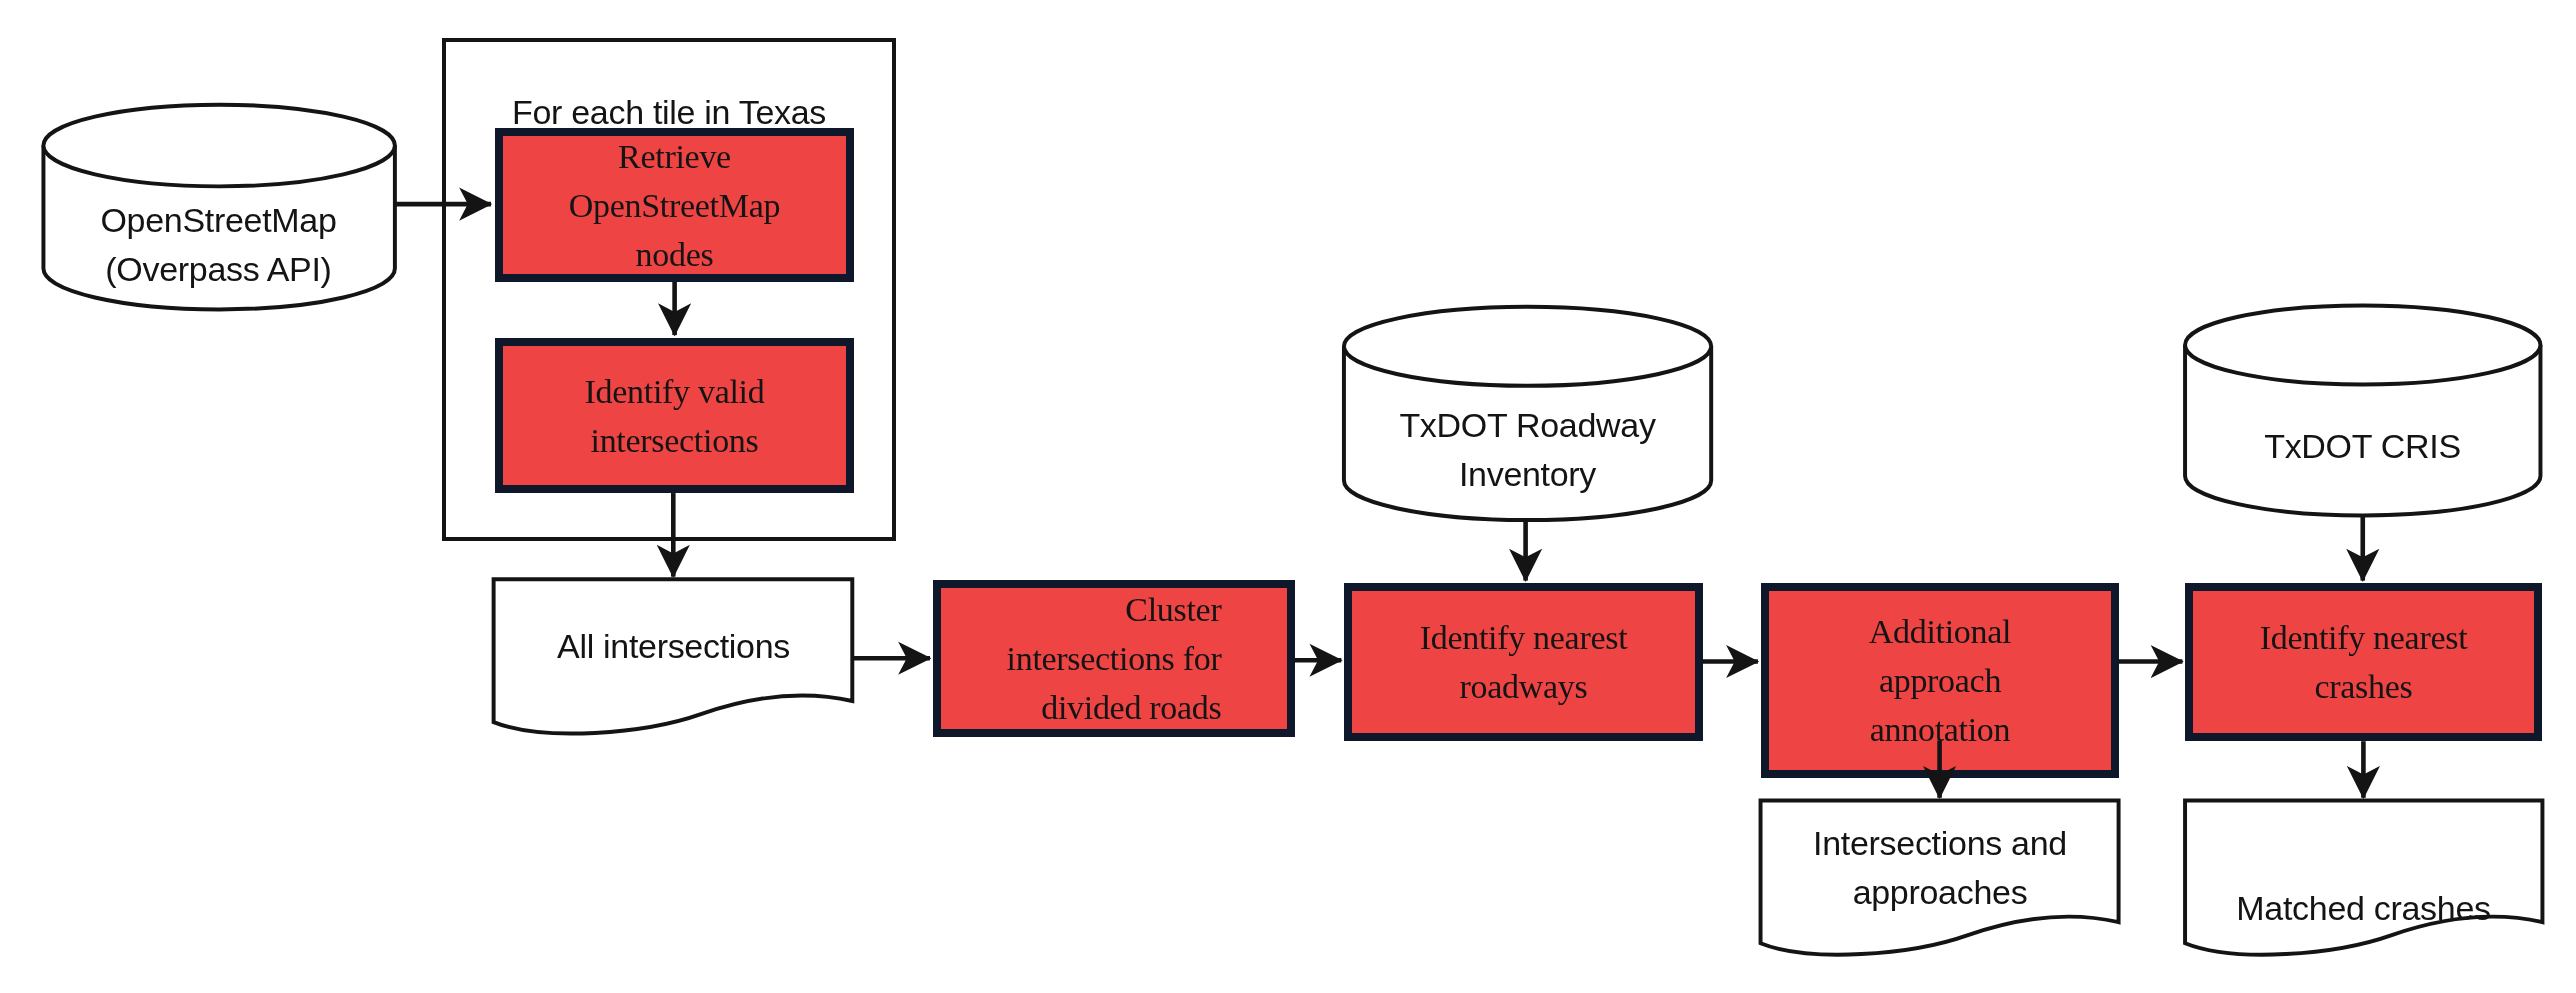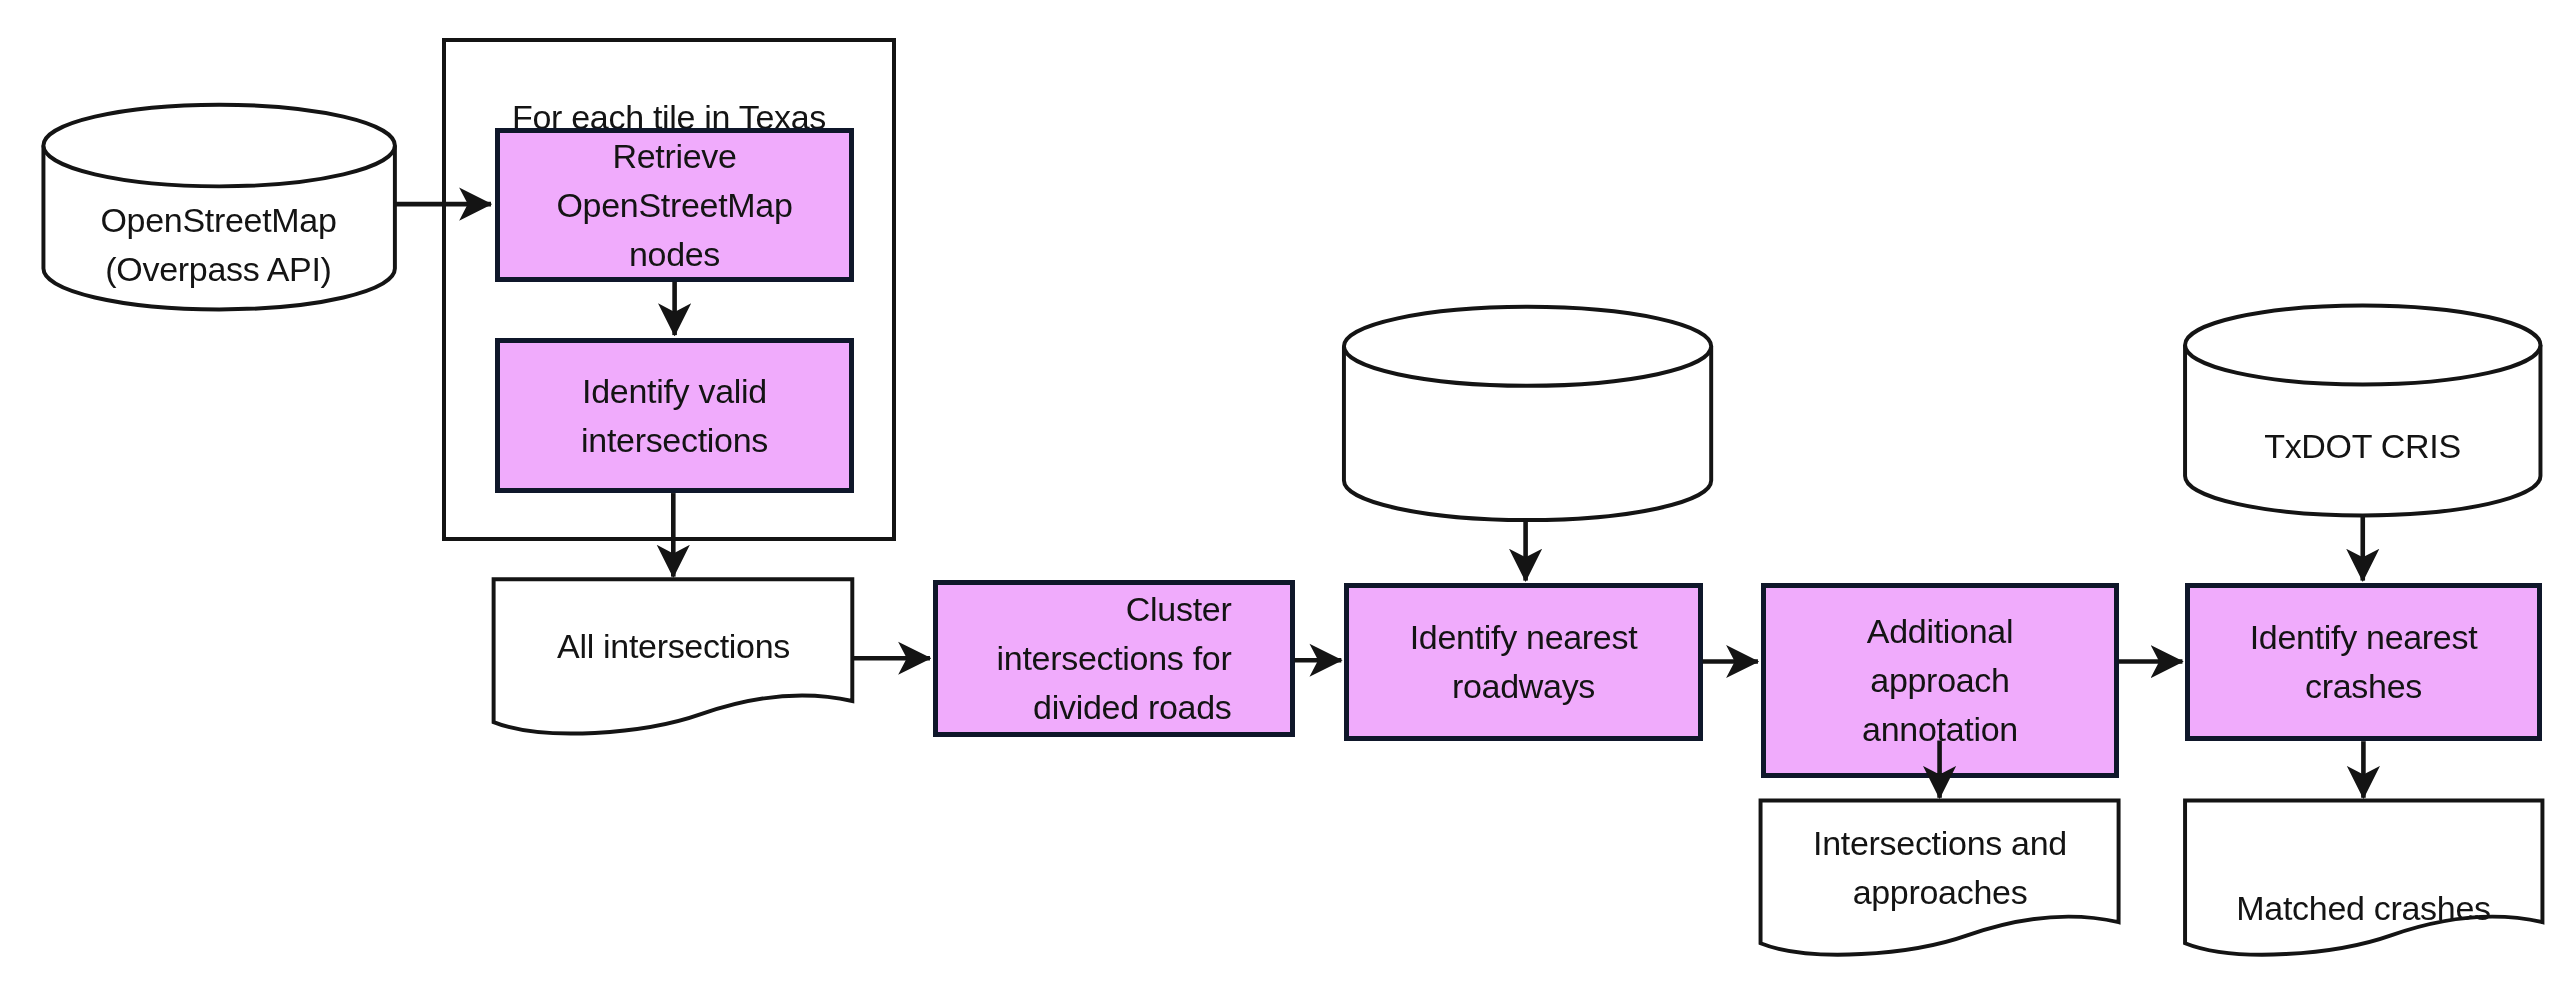--- a/index.html
+++ b/index.html
@@ -28,22 +28,23 @@
   .node, .overlay-label {
     position: absolute;
     display: flex;
     align-items: center;
     justify-content: center;
     text-align: center;
     box-sizing: border-box;
     z-index: 2;
   }
   .process {
-    border: 5px solid #0f172a;
-    background: #f0abfc;
+    border: 8px solid #0f172a;
+    background: #ef4444;
+    font-family: Liberation Serif, serif;
   }
   .container-box {
     border: 4px solid #141414;
     background: transparent;
     z-index: 2;
   }
   .container-title {
     position: absolute;
     display: flex;
     align-items: center;
@@ -92,21 +93,21 @@
     </g>
 
     <path class="shape-stroke" d="M 750,880 h 545 v 185 c -70,-16 -150,-8 -230,20 c -85,30 -240,42 -315,12 Z"></path>
 
     <path class="shape-stroke" d="M 2675,1216 h 544 v 185 c -70,-16 -150,-8 -230,20 c -85,30 -239,42 -314,12 Z"></path>
 
     <path class="shape-stroke" d="M 3320,1216 h 543 v 185 c -70,-16 -150,-8 -230,20 c -85,30 -238,42 -313,12 Z"></path>
   </svg>
 
   <div class="node container-box" style="left:442px; top:38px; width:454px; height:503px;"></div>
-  <div class="container-title" style="left:442px; top:83px; width:454px; height:59px;align-items:flex-end;">
+  <div class="container-title" style="left:442px; top:83px; width:454px; height:59px;">
     <span class="label">For each tile in Texas</span>
   </div>
 
   <div class="node process" style="left:495px; top:128px; width:359px; height:154px;">
     <span class="label">Retrieve
 OpenStreetMap
 nodes</span>
   </div>
   <div class="node process" style="left:495px; top:338px; width:359px; height:155px;">
     <span class="label">Identify valid
@@ -127,20 +128,24 @@
 annotation</span>
   </div>
   <div class="node process" style="left:2185px; top:583px; width:357px; height:158px;">
     <span class="label">Identify nearest
 crashes</span>
   </div>
 
   <div class="overlay-label" style="left:43px; top:186px; width:351px; height:118px;">
     <span class="label">OpenStreetMap
 (Overpass API)</span>
+  </div>
+  <div class="overlay-label" style="left:1344px; top:386px; width:367px; height:128px;">
+    <span class="label">TxDOT Roadway
+Inventory</span>
   </div>
   <div class="overlay-label" style="left:2185px; top:384px; width:355px; height:125px;">
     <span class="label">TxDOT CRIS</span>
   </div>
 
   <div class="overlay-label" style="left:494px; top:582px; width:359px; height:128px;">
     <span class="label">All intersections</span>
   </div>
   <div class="overlay-label" style="left:1761px; top:804px; width:358px; height:128px;">
     <span class="label">Intersections and

